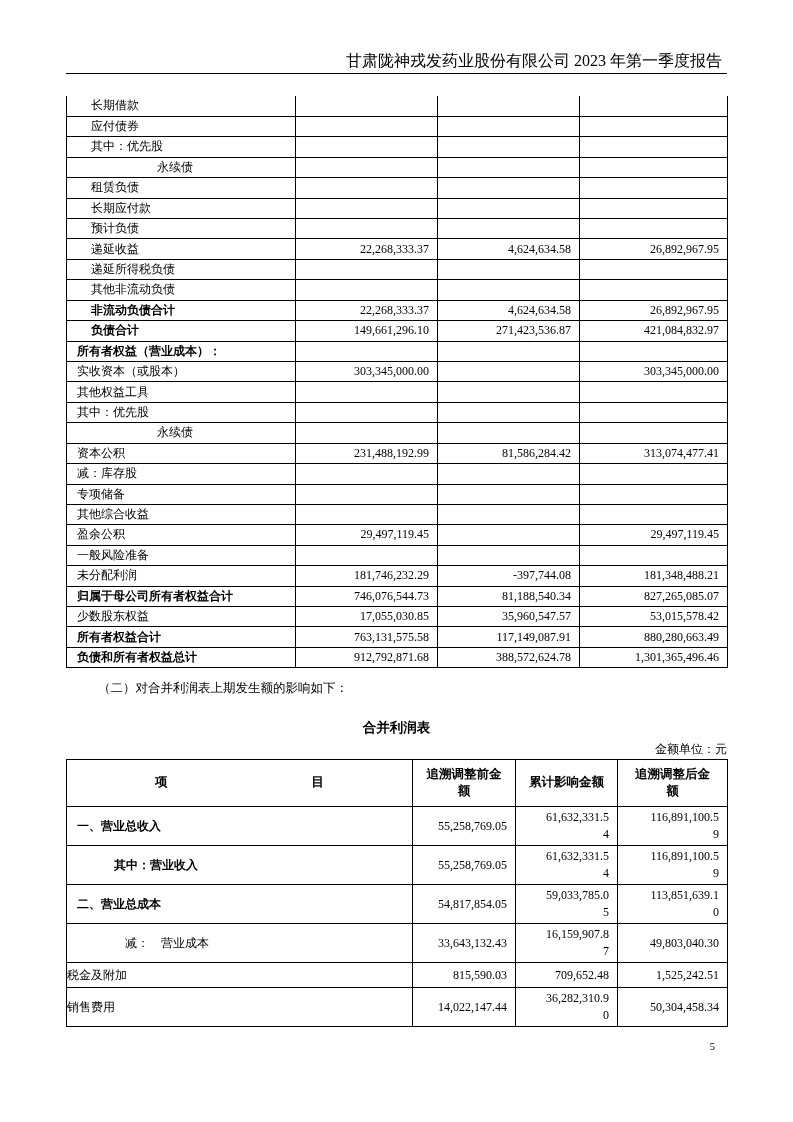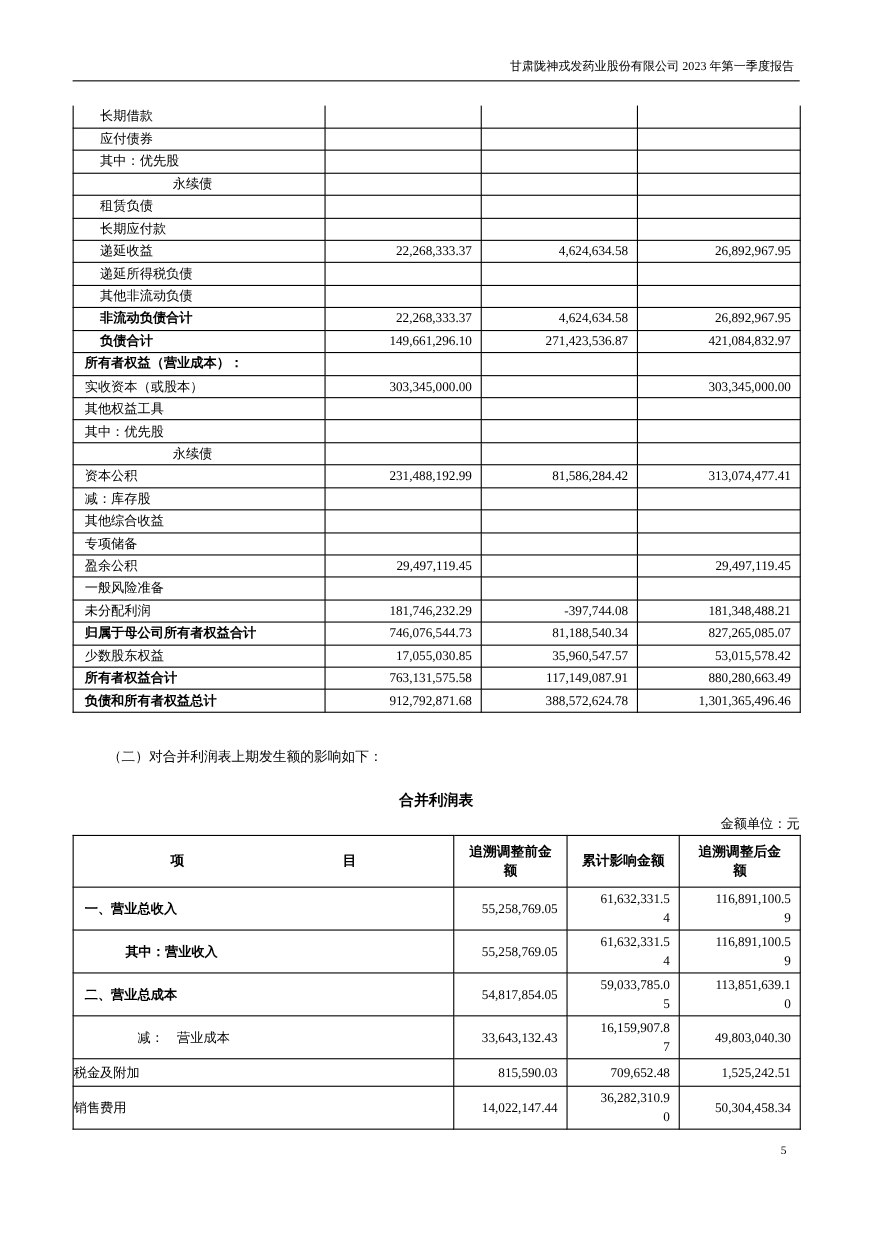--- a/index.html
+++ b/index.html
@@ -10,21 +10,21 @@
     color:#000;
   }
   .page {
     position:relative; width:793px; height:1122px;
     background:#ffffff; overflow:hidden;
   }
 
   
   .doc-header {
     position:absolute; top:53px; left:66px; right:66px;
-    text-align:right; font-size:11px; line-height:16px;
+    text-align:right; font-size:16px; line-height:16px;
     padding-right:5px;
   }
   .header-rule {
     position:absolute; top:73px; left:66px; right:66px;
     border-top:1.5px solid #000;
   }
 
   
   table.t1 {
     position:absolute; left:66px; top:96px; width:661px;
@@ -139,20 +139,26 @@
           <td class="num"></td>
           <td class="num"></td>
         </tr>
         <tr>
           <td class="label i1">长期应付款</td>
           <td class="num"></td>
           <td class="num"></td>
           <td class="num"></td>
         </tr>
         <tr>
+          <td class="label i1">预计负债</td>
+          <td class="num"></td>
+          <td class="num"></td>
+          <td class="num"></td>
+        </tr>
+        <tr>
           <td class="label i1">递延收益</td>
           <td class="num">22,268,333.37</td>
           <td class="num">4,624,634.58</td>
           <td class="num">26,892,967.95</td>
         </tr>
         <tr>
           <td class="label i1">递延所得税负债</td>
           <td class="num"></td>
           <td class="num"></td>
           <td class="num"></td>
@@ -211,27 +217,27 @@
           <td class="num">81,586,284.42</td>
           <td class="num">313,074,477.41</td>
         </tr>
         <tr>
           <td class="label i0">减：库存股</td>
           <td class="num"></td>
           <td class="num"></td>
           <td class="num"></td>
         </tr>
         <tr>
+          <td class="label i0">专项储备</td>
+          <td class="num"></td>
+          <td class="num"></td>
+          <td class="num"></td>
+        </tr>
+        <tr>
           <td class="label i0">其他综合收益</td>
-          <td class="num"></td>
-          <td class="num"></td>
-          <td class="num"></td>
-        </tr>
-        <tr>
-          <td class="label i0">专项储备</td>
           <td class="num"></td>
           <td class="num"></td>
           <td class="num"></td>
         </tr>
         <tr>
           <td class="label i0">盈余公积</td>
           <td class="num">29,497,119.45</td>
           <td class="num"></td>
           <td class="num">29,497,119.45</td>
         </tr>

